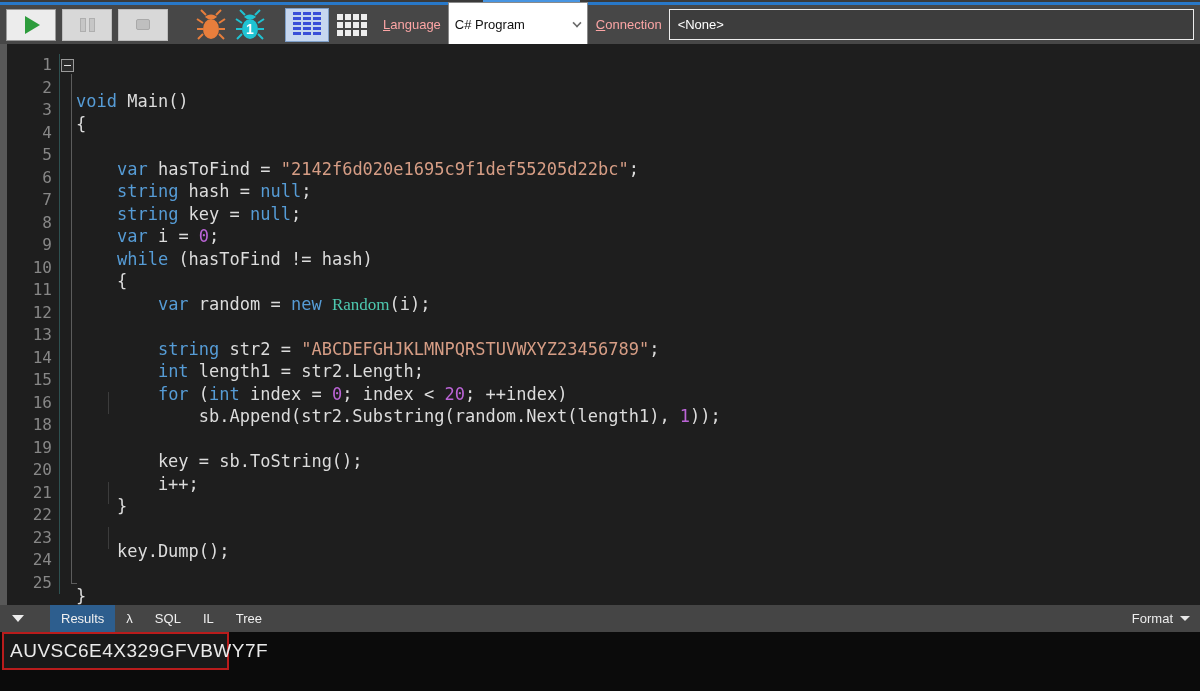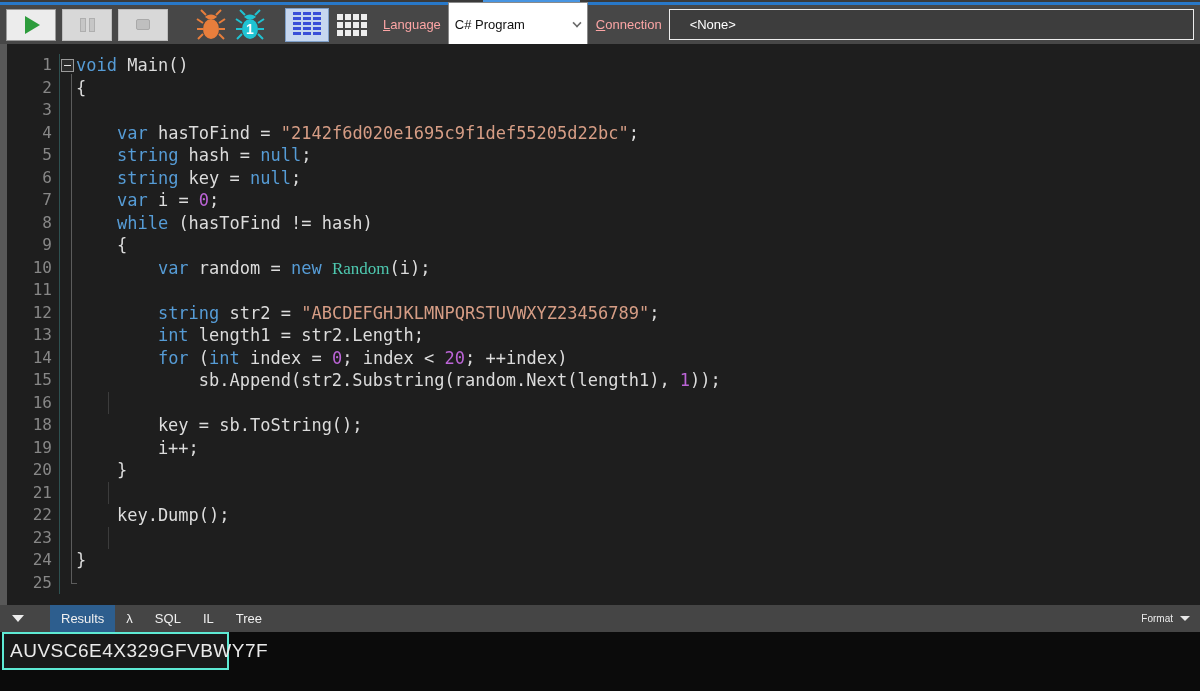--- a/index.html
+++ b/index.html
@@ -24,53 +24,53 @@
   .bugbtn.last { margin-right:18px; }
   .stopgap { width:20px; }
   .viewbtn { height:34px; display:flex; align-items:center; justify-content:center; margin-right:3px; }
   .viewbtn.selected { width:44px; background:#C7D7EF; border:1px solid #7E9FC9; }
   .viewbtn.plain { width:40px; }
   .lbl { color:#fca5a5; font-size:13px; margin:0 7px 0 8px; }
   .accel::first-letter { text-decoration:underline; }
   .combo-light { width:140px; height:46px; background:#FFFFFF; border:1px solid #8A8A8A; color:#111; font-size:13px; display:flex; align-items:center; padding:0 6px; position:relative; }
   .combo-light .val { flex:1; }
   .chev { width:8px; height:8px; border-left:2px solid #6B6B6B; border-bottom:2px solid #6B6B6B; transform:rotate(-45deg) scale(.8); margin-top:-4px; }
-  .combo-dark { flex:1; height:31px; background:#3D3D3D; border:1px solid #EDEDED; color:#FFFFFF; font-size:13px; display:flex; align-items:center; padding:0 20px; margin-right:2px; }
+  .combo-dark { flex:1; height:31px; background:#3D3D3D; border:1px solid #EDEDED; color:#FFFFFF; font-size:13px; display:flex; align-items:center; padding:0 8px; margin-right:2px; }
 
   
   .editor { height:561px; background:#1E1E1E; position:relative; overflow:hidden; }
   .margin-strip { position:absolute; left:0; top:0; bottom:0; width:7px; background:#585858; }
   .code-lines { position:absolute; left:0; top:10px; right:0; }
   .code-line { display:flex; height:22.5px; padding-left:8px; position:relative; font-family:"DejaVu Sans Mono", monospace; font-size:17px; line-height:22.5px; }
   .gutter-num { width:52px; text-align:right; padding-right:7px; color:#878787; font-size:16px; border-right:1px solid #2E5151; flex:0 0 auto; }
   .fold-col { width:16px; flex:0 0 auto; position:relative; }
   .fold-box { position:absolute; left:1px; top:5px; width:13px; height:13px; background:#2B2B2B; border:1px solid #9A9A9A; display:flex; align-items:center; justify-content:center; }
   .fold-box span { display:block; width:7px; height:1px; background:#E3E3E3; }
-  .code-text { white-space:pre; }
+  .code-text { white-space:pre;margin-top:36px; }
   .tok-kw { color:#569CD6; }
   .tok-typ { color:#4EC9B0;font-family:Liberation Serif, serif; }
   .tok-str { color:#D69D85; }
   .tok-num { color:#BB64D6; }
   .tok-pln { color:#DCDCDC; }
   .tok-redact { display:inline-block; width:505px; height:20px; background:#FAF7CD; vertical-align:middle; margin-top:-3px; }
   .fold-vline { position:absolute; left:71px; top:30px; width:1px; height:509px; background:#5C5C5C; }
   .fold-corner { position:absolute; left:71px; top:539px; width:6px; height:1px; background:#5C5C5C; }
   .indent-guide { position:absolute; left:108px; top:0; width:1px; height:22.5px; background:#3C3C3C; }
 
   
   .tabbar { height:27px; background:#454545; display:flex; align-items:center; padding:0 10px 0 12px; }
   .collapse-tri { width:0; height:0; border-top:7px solid #ECECEC; border-left:6px solid transparent; border-right:6px solid transparent; margin-right:26px; }
   .btab { color:#F0F0F0; font-size:13px; padding:5px 11px; height:27px; display:flex; align-items:center; }
   .btab.active { background:#2D5E8E; }
-  .format-wrap { margin-left:auto; display:flex; align-items:center; color:#ECECEC; font-size:10px;text-align:right; }
+  .format-wrap { margin-left:auto; display:flex; align-items:center; color:#ECECEC; font-size:13px;text-align:right; }
   .format-tri { width:0; height:0; border-top:5px solid #E8E8E8; border-left:5px solid transparent; border-right:5px solid transparent; margin-left:7px; }
 
   
   .results { flex:1; background:#0B0B0B; position:relative; }
-  .result-box { position:absolute; left:2px; top:0; width:227px; height:38px; border:2px solid #5eead4; background:#1A1A1A; display:flex; align-items:center; padding-left:6px; }
+  .result-box { position:absolute; left:2px; top:0; width:227px; height:38px; border:2px solid #b91c1c; background:#1A1A1A; display:flex; align-items:center; padding-left:6px; }
   .result-text { color:#EAEAEA; font-size:19px; letter-spacing:0.5px; }
 </style>
 </head>
 <body>
 
 <div class="app">
 
   <div class="topstrip">
     <div class="line"></div>
     <div class="notch"></div>

